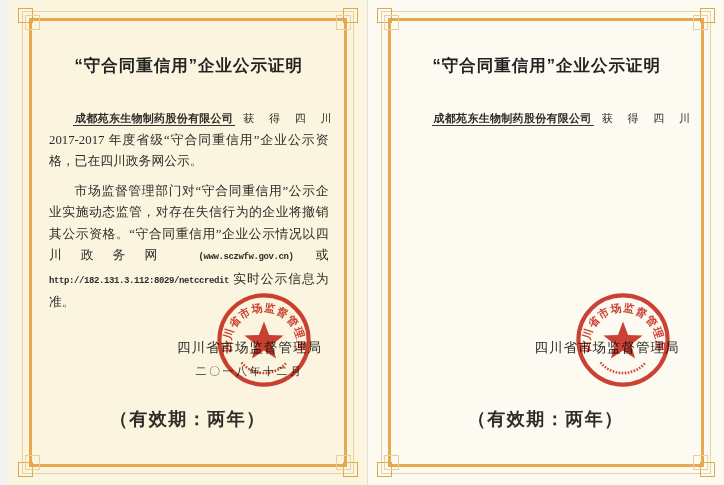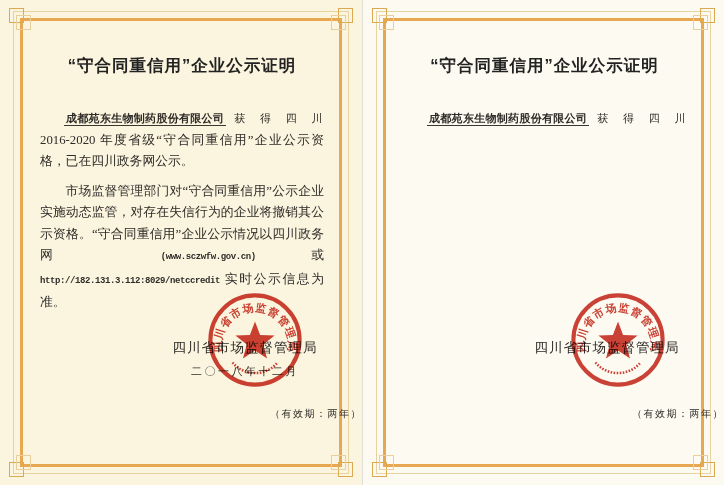--- a/index.html
+++ b/index.html
@@ -5,20 +5,21 @@
   * { margin: 0; padding: 0; box-sizing: border-box; }
   html, body { width: 724px; height: 485px; }
   body {
     font-family: "Liberation Serif", serif;
     background: #f4f3ef;
     overflow: hidden;
   }
   .page {
     width: 724px; height: 485px;
     display: flex;
+    padding-left: 9px;
   }
   .cert {
     position: relative;
     width: 362px; height: 485px;
     overflow: hidden;
   }
   .cert-left  { background: #fbf5df; }
   .cert-right { background: #fdfbf1; border-left: 1px solid #e2e0d8; }
 
   
@@ -84,21 +85,21 @@
 
   .sig {
     position: absolute; top: 339px; right: 16px; width: 202px;
     text-align: center; color: #2e2b28;
   }
   .issuer { font-size: 13.5px; letter-spacing: 1px; white-space: nowrap; }
   .issue-date { margin-top: 7px; font-size: 11px; letter-spacing: 2.5px; white-space: nowrap; }
 
   .validity {
     position: absolute; top: 407px; left: 0; width: 100%;
-    text-align: right; font-size: 10px; letter-spacing: 1.5px; color: #2e2b28;
+    text-align: center; font-size: 18px; letter-spacing: 1.5px; color: #2e2b28; font-weight: bold;
   }
 
   .stamp {
     position: absolute; left: 206px; top: 291px;
     width: 98px; height: 98px;
     opacity: 0.88;
     mix-blend-mode: multiply;
     pointer-events: none;
   }
   .stamp svg { width: 100%; height: 100%; }
@@ -115,21 +116,21 @@
     <div class="corner tr"></div>
     <div class="corner bl"></div>
     <div class="corner br"></div>
 
     <div class="content">
       <div class="title">“守合同重信用”企业公示证明</div>
 
       <div class="line1">
         <span class="company">成都苑东生物制药股份有限公司</span><span class="award">获 得 四 川</span>
       </div>
-      <div class="body-text">2016-2020 年度省级“守合同重信用”企业公示资格，已在四川政务网公示。</div>
+      <div class="body-text">2017-2017 年度省级“守合同重信用”企业公示资格，已在四川政务网公示。</div>
 
       <div class="body-text para2">
         <span>市场监督管理部门对“守合同重信用”公示企业实施动态监管，对存在失信行为的企业将撤销其公示资格。“守合同重信用”企业公示情况以四川政务网</span>
         <span class="latin lat-sm">(www.sczwfw.gov.cn)</span>
         <span>或</span>
         <span class="latin lat-sm">http://182.131.3.112:8029/netccredit</span>
         <span>实时公示信息为准。</span>
       </div>
     </div>
 

